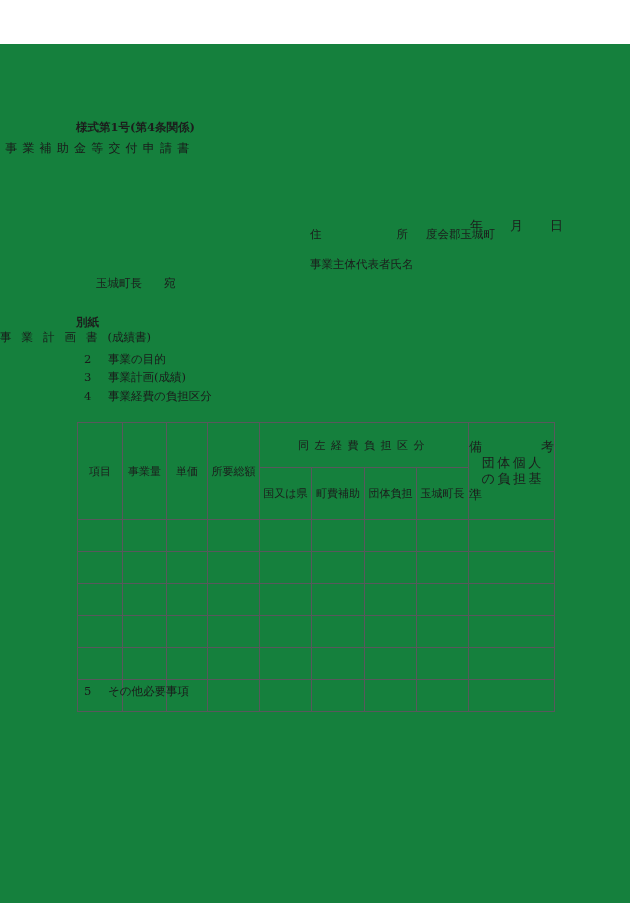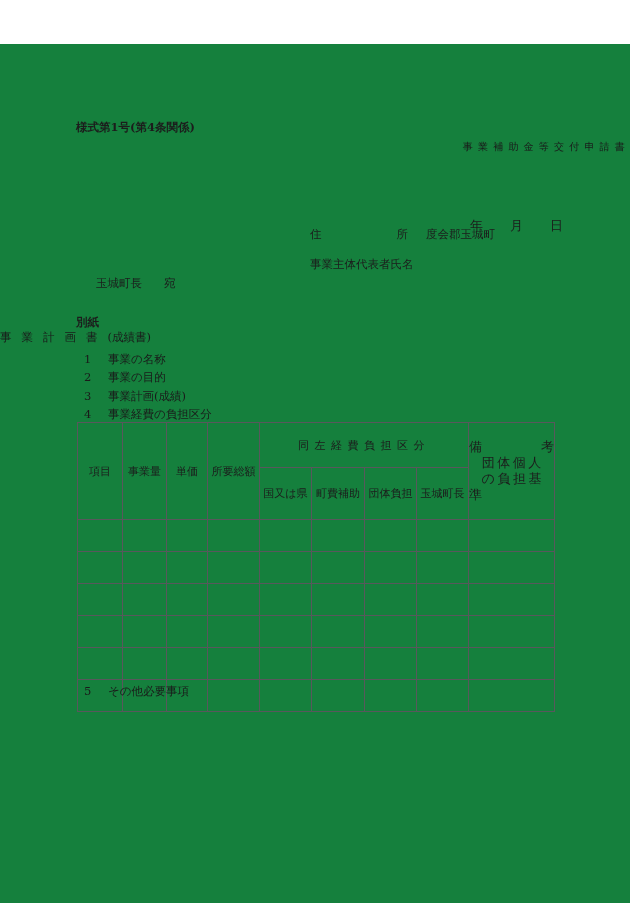--- a/index.html
+++ b/index.html
@@ -36,22 +36,22 @@
     top: 75px;
     font-size: 11.5px;
     font-weight: 700;
   }
 
   
   .doc-title {
     left: 0;
     top: 96px;
     width: 630px;
-    text-align: right;
-    font-size: 10px;
+    text-align: left;
+    font-size: 12px;
     letter-spacing: 5.2px;
     text-indent: 5.2px;
     font-weight: 400;
   }
 
   
   .para {
     left: 76px;
     top: 134px;
     width: 474px;
@@ -204,21 +204,20 @@
 
   <div class="abs t rep-row">事業主体代表者氏名</div>
 
   <div class="abs t addressee"><span>玉城町長</span><span class="sp"></span><span>宛</span></div>
 
   <div class="abs t besshi">別紙</div>
 
   <div class="abs plan-title"><span class="sp1">事業計画書</span><span>(成績書)</span></div>
 
   <div class="abs list">
-    <div class="li"><span class="num">1</span><span>事業の名称</span></div>
     <div class="li"><span class="num">2</span><span>事業の目的</span></div>
     <div class="li"><span class="num">3</span><span>事業計画(成績)</span></div>
     <div class="li"><span class="num">4</span><span>事業経費の負担区分</span></div>
   </div>
 
   <div class="abs tbl-wrap">
     <table class="grid">
       <colgroup>
         <col style="width:45px">
         <col style="width:44px">

